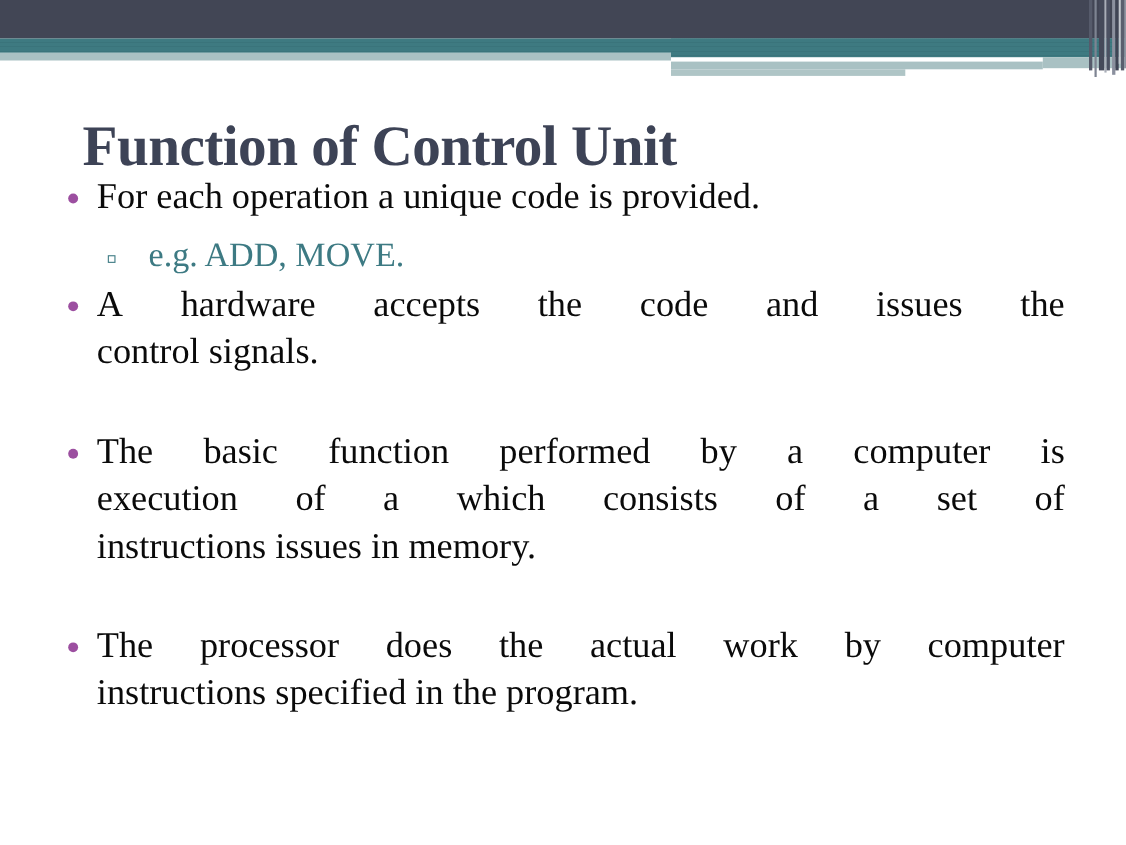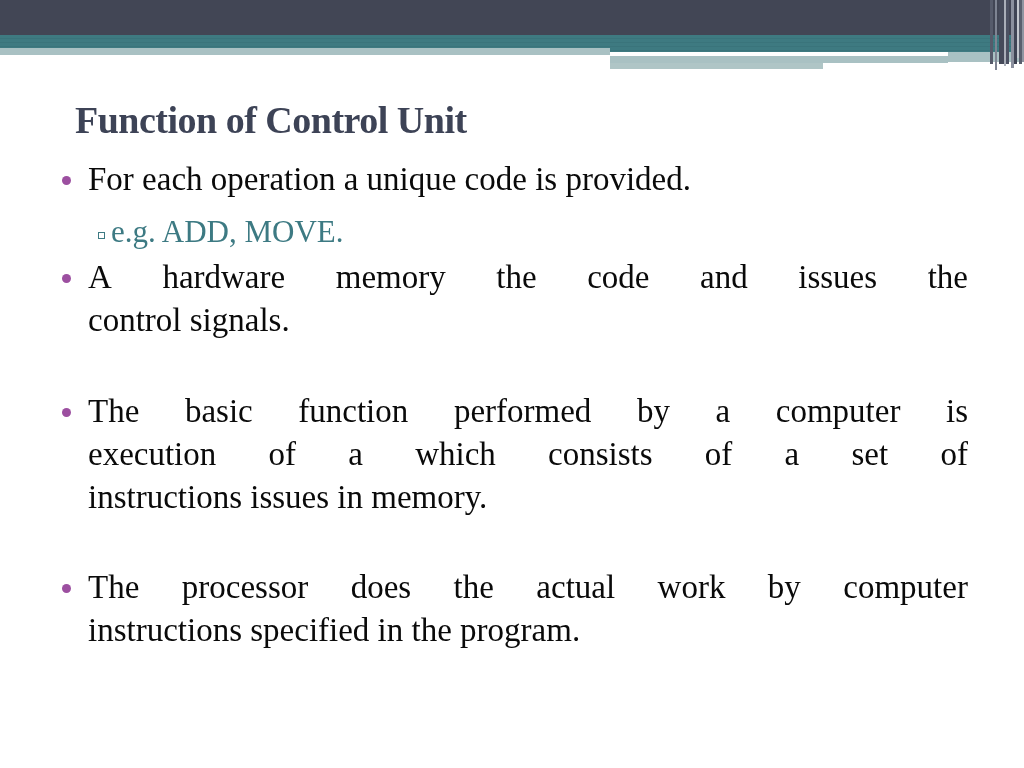--- a/index.html
+++ b/index.html
@@ -21,29 +21,29 @@
   .bar-sage-mid{left:610px;top:56px;width:338px;height:7px;background:#a9c1c3;}
   .bar-sage-low{left:610px;top:63px;width:213px;height:6px;background:#afc5c6;}
 
   
   .corner-stripes{position:absolute;top:0;right:0;width:34px;height:70px;
     display:flex;align-items:flex-start;}
   .stripe{flex:0 0 auto;}
 
   
   .title{
-    position:absolute;left:75px;top:92px;margin:0;
-    font-size:38px;line-height:56px;font-weight:bold;color:#3d4356;
+    position:absolute;left:75px;top:106px;margin:0;
+    font-size:52px;line-height:56px;font-weight:bold;color:#3d4356;
     white-space:nowrap;letter-spacing:-0.5px;
   }
 
   
   .bullet{position:absolute;left:48px;width:920px;display:flex;}
   .b0{top:158px;}
-  .b1{top:211px;left:94px;width:874px;}
+  .b1{top:211px;left:94px;width:874px;gap:24px;}
   .b2{top:256px;}
   .b3{top:390px;}
   .b4{top:566px;}
 
   .marker-col{flex:0 0 40px;}
   .marker-col-sub{flex:0 0 17px;}
   .dot{display:block;width:9px;height:9px;border-radius:50%;
     background:#9c4fa0;margin-left:14px;margin-top:18px;}
   .sq{display:block;width:5px;height:5px;border:1.5px solid #3d7a83;
     margin-left:4px;margin-top:21px;background:#ffffff;}
@@ -104,21 +104,21 @@
   </div>
 
   <div class="bullet b2">
     <div class="marker-col">
       <span class="dot"></span>
     </div>
     <div class="text-col">
         <div class="jline">
           <span>A</span>
           <span>hardware</span>
-          <span>memory</span>
+          <span>accepts</span>
           <span>the</span>
           <span>code</span>
           <span>and</span>
           <span>issues</span>
           <span>the</span>
         </div>
         <div class="pline">control signals.</div>
       </div>
   </div>
 

